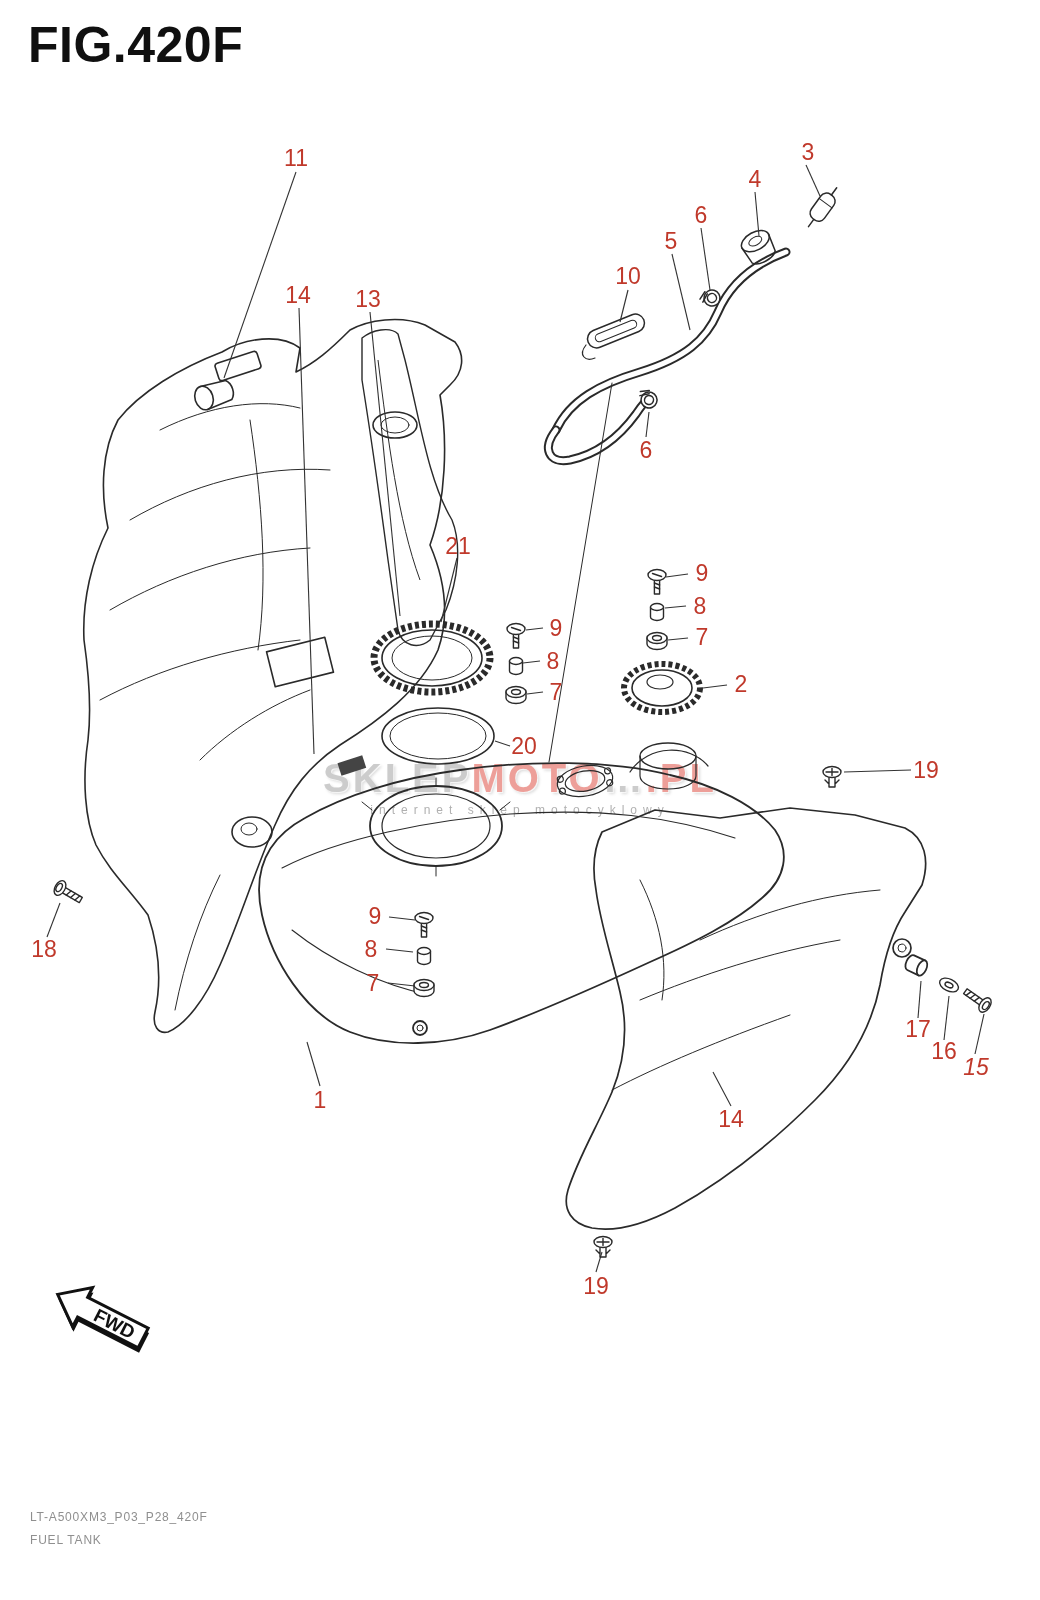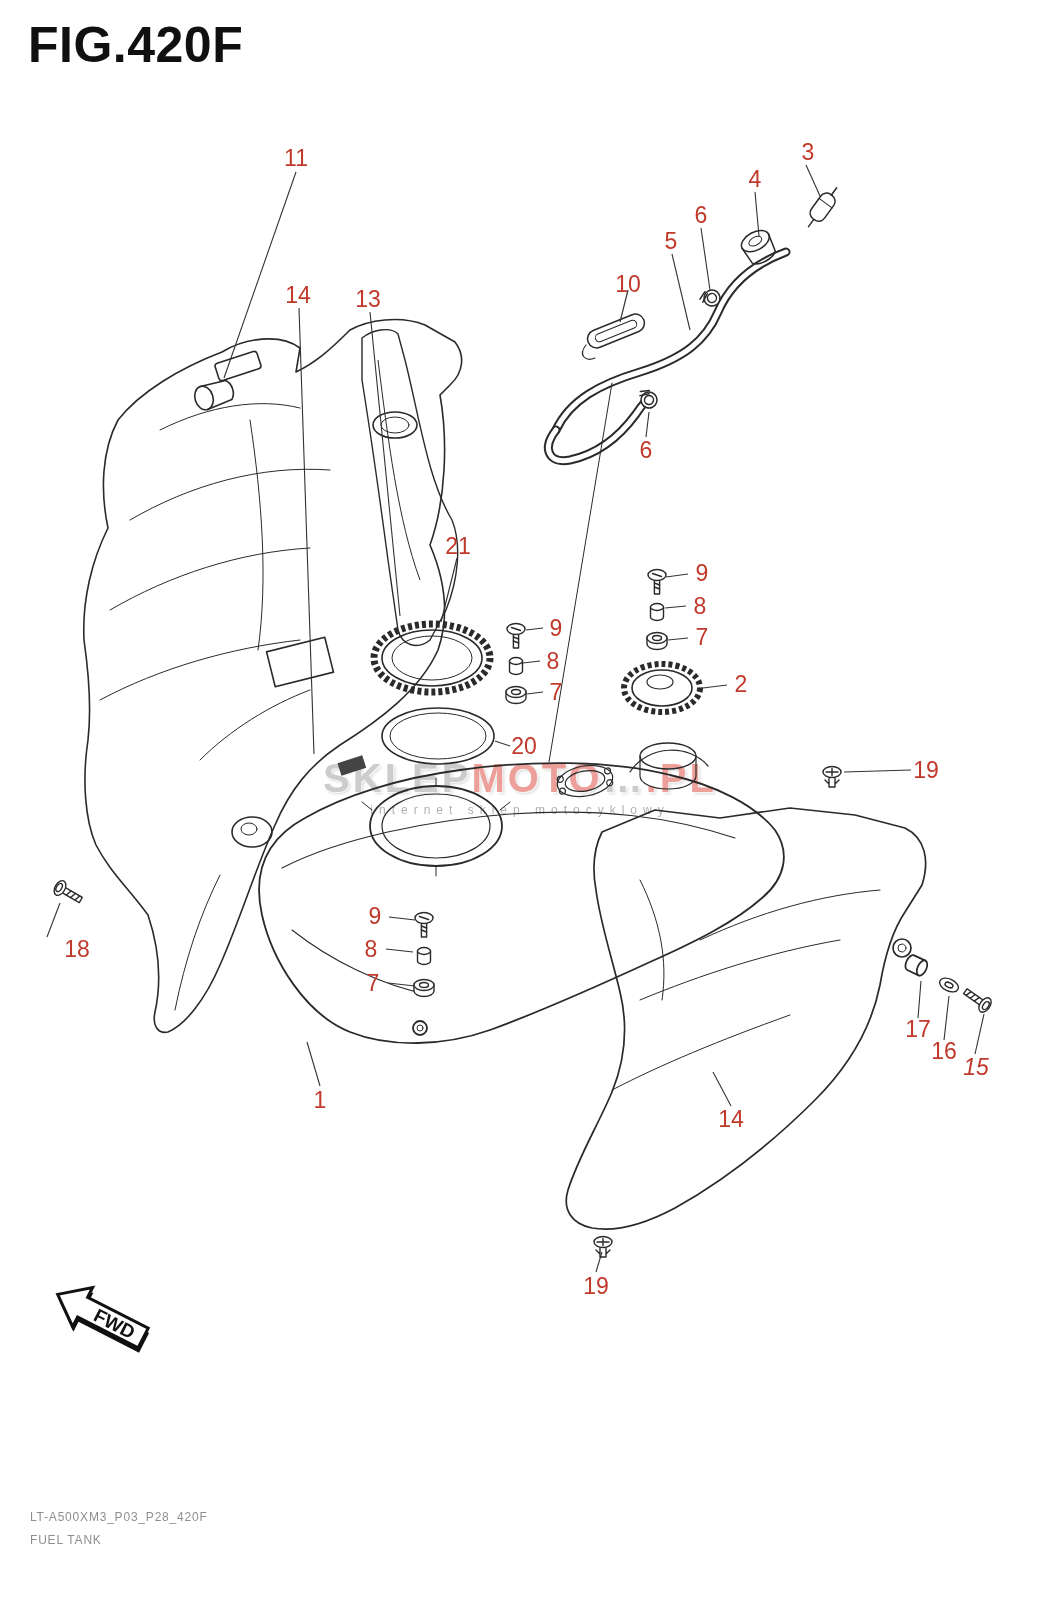--- a/index.html
+++ b/index.html
@@ -278,33 +278,33 @@
   </svg>
 
   <div id="callout-layer">
       <div class="callout" style="left: 296px; top: 158px;">11</div>
       <div class="callout" style="left: 298px; top: 295px;">14</div>
       <div class="callout" style="left: 368px; top: 299px;">13</div>
       <div class="callout" style="left: 808px; top: 152px;">3</div>
       <div class="callout" style="left: 755px; top: 179px;">4</div>
       <div class="callout" style="left: 701px; top: 215px;">6</div>
       <div class="callout" style="left: 671px; top: 241px;">5</div>
-      <div class="callout" style="left: 628px; top: 284px;">10</div>
+      <div class="callout" style="left: 628px; top: 276px;">10</div>
       <div class="callout" style="left: 646px; top: 450px;">6</div>
       <div class="callout" style="left: 458px; top: 546px;">21</div>
       <div class="callout" style="left: 702px; top: 573px;">9</div>
       <div class="callout" style="left: 700px; top: 606px;">8</div>
       <div class="callout" style="left: 702px; top: 637px;">7</div>
       <div class="callout" style="left: 556px; top: 628px;">9</div>
       <div class="callout" style="left: 553px; top: 661px;">8</div>
       <div class="callout" style="left: 556px; top: 692px;">7</div>
       <div class="callout" style="left: 741px; top: 684px;">2</div>
       <div class="callout" style="left: 524px; top: 746px;">20</div>
       <div class="callout" style="left: 926px; top: 770px;">19</div>
-      <div class="callout" style="left: 44px; top: 949px; margin-left: 33px;">18</div>
+      <div class="callout" style="left: 44px; top: 949px;">18</div>
       <div class="callout" style="left: 375px; top: 916px;">9</div>
       <div class="callout" style="left: 371px; top: 949px;">8</div>
       <div class="callout" style="left: 373px; top: 983px;">7</div>
       <div class="callout" style="left: 320px; top: 1100px;">1</div>
       <div class="callout" style="left: 731px; top: 1119px;">14</div>
       <div class="callout" style="left: 918px; top: 1029px;">17</div>
       <div class="callout" style="left: 944px; top: 1051px;">16</div>
       <div class="callout" style="left: 976px; top: 1067px; font-style: italic;">15</div>
       <div class="callout" style="left: 596px; top: 1286px;">19</div>
     </div>

